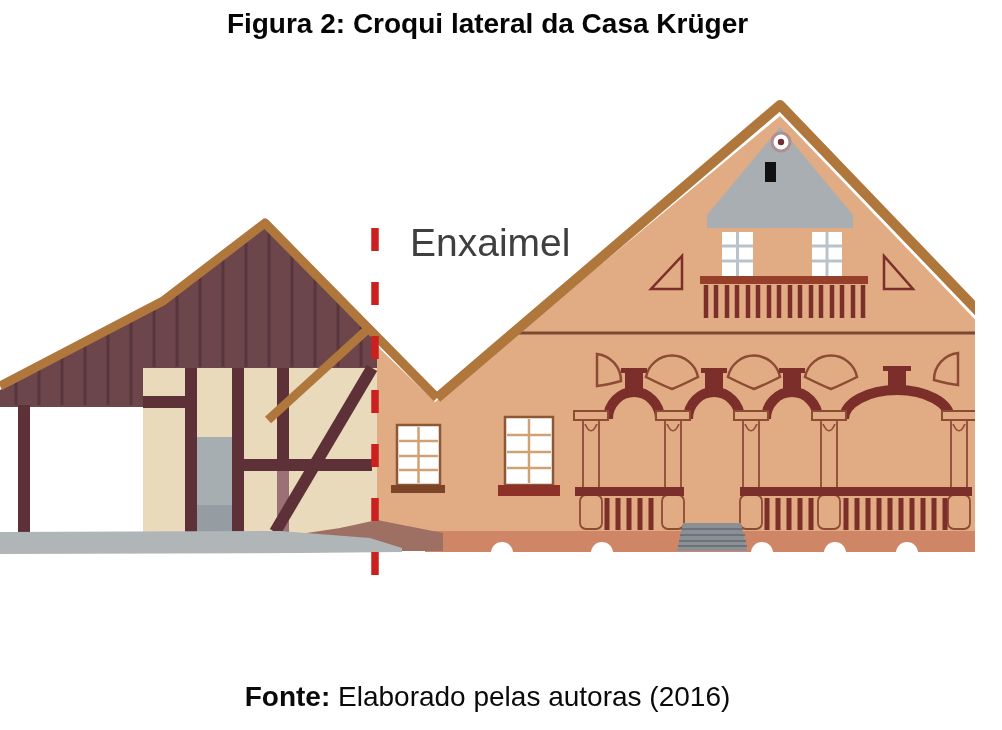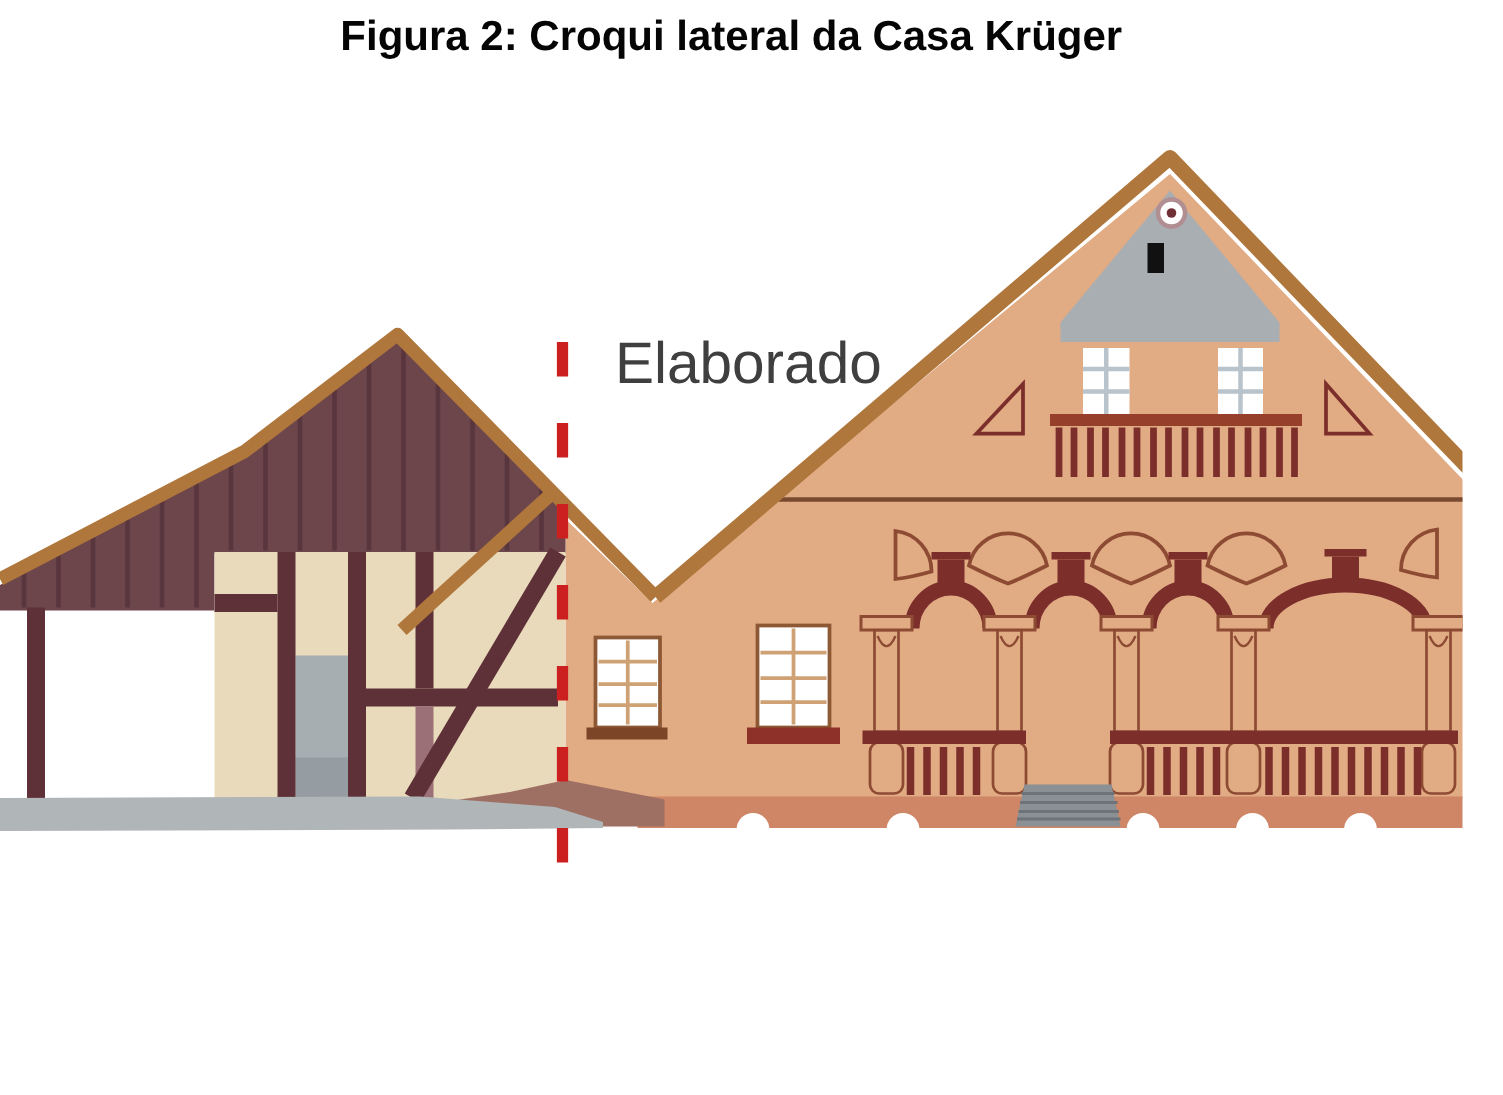--- a/index.html
+++ b/index.html
@@ -170,15 +170,19 @@
       <polygon points="0,532 280,531 370,538 402,548 402,552 300,553 0,554" fill="#b0b5b8"></polygon>
 
       <polyline class="c-trim" stroke-width="9" stroke-linejoin="round" points="0,386 163,301 265,223 437,398"></polyline>
     </g>
 
     <line x1="375" y1="228" x2="375" y2="592" stroke-width="7.5" stroke-dasharray="23 31" stroke="#cc2020"></line>
   </svg>
 
   <div class="fig-title">Figura 2: Croqui lateral da Casa Krüger</div>
 
-  <div class="house-label label-alvenaria">Elaborado</div>
+  <div class="house-label label-alvenaria">Enxaimel</div>
 
+  <div class="fig-caption">
+    <span class="b">Fonte:</span>
+    <span>Elaborado pelas autoras (2016)</span>
+  </div>
 </div>
 
 </body></html>

